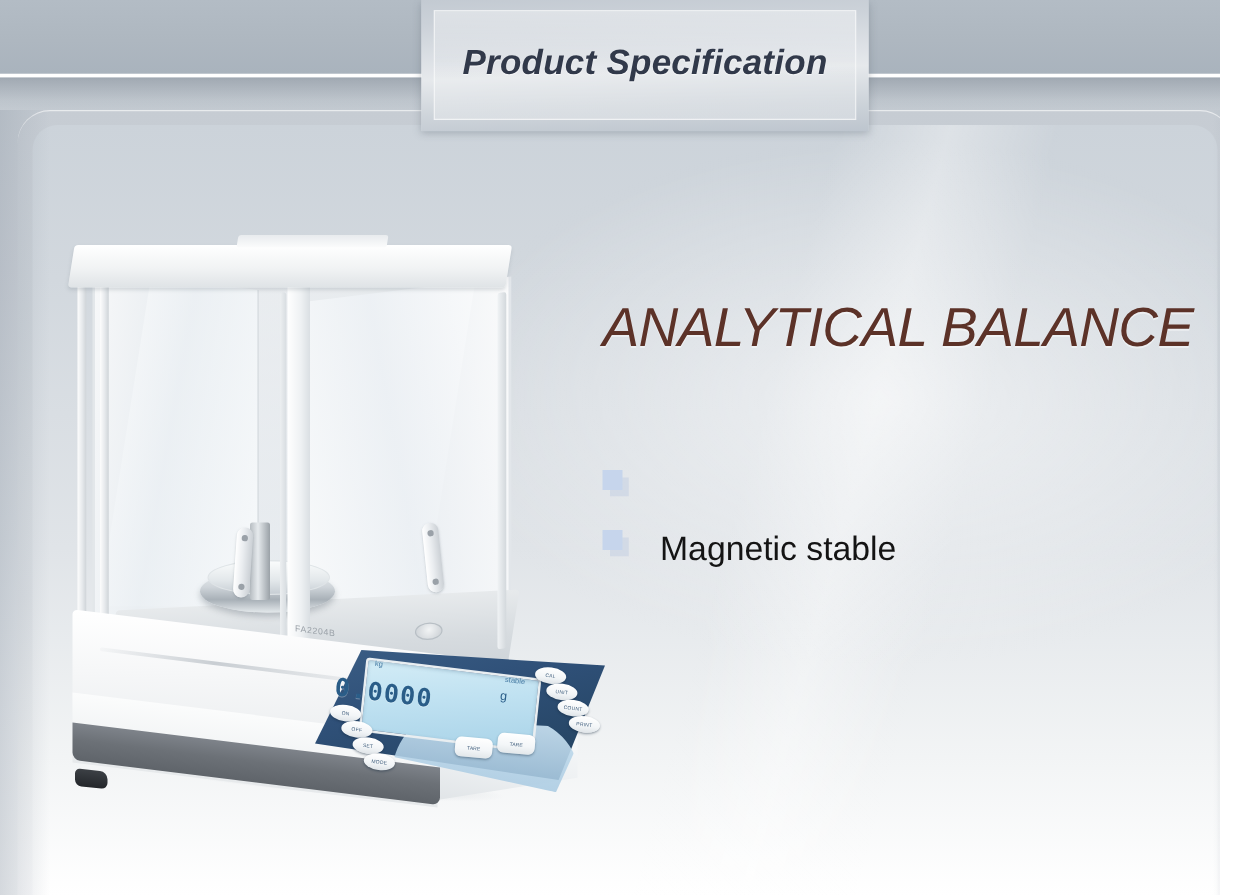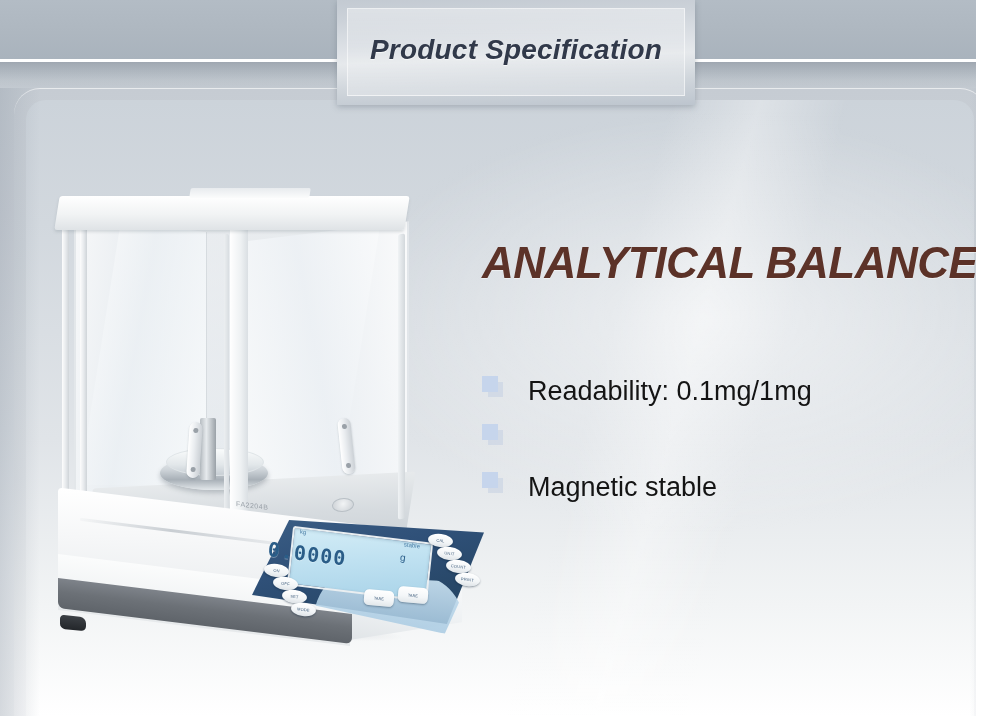--- a/index.html
+++ b/index.html
@@ -93,21 +93,21 @@
     color: #31394a;
     letter-spacing: 0.2px;
     text-shadow: 0 1px 1px rgba(255,255,255,0.75);
   }
 
   
   .headline {
     position: absolute;
     left: 482px; top: 238px;
     font-size: 44px;
-    font-weight: bold;
+    font-weight: normal;
     font-style: italic;
     color: #5c3228;
     letter-spacing: -0.5px;
     white-space: nowrap;
     text-shadow: 0 1px 0 rgba(255,255,255,0.45);
   }
   .spec-list {
     position: absolute;
     left: 482px; top: 368px;
     width: 460px;
@@ -519,24 +519,20 @@
       <div class="btn-rect btn-tare-1">TARE</div>
       <div class="btn-rect btn-tare-2">TARE</div>
     </div>
   </div>
 
   <div class="headline">ANALYTICAL BALANCE</div>
 
   <div class="spec-list">
     <div class="spec-item">
       <span class="spec-marker"></span>
-      <span class="spec-text">Readability: 0.1mg/1mg</span>
-    </div>
-    <div class="spec-item">
-      <span class="spec-marker"></span>
     </div>
     <div class="spec-item">
       <span class="spec-marker"></span>
       <span class="spec-text">Magnetic stable</span>
     </div>
   </div>
 
 </div>
 
 </body></html>

